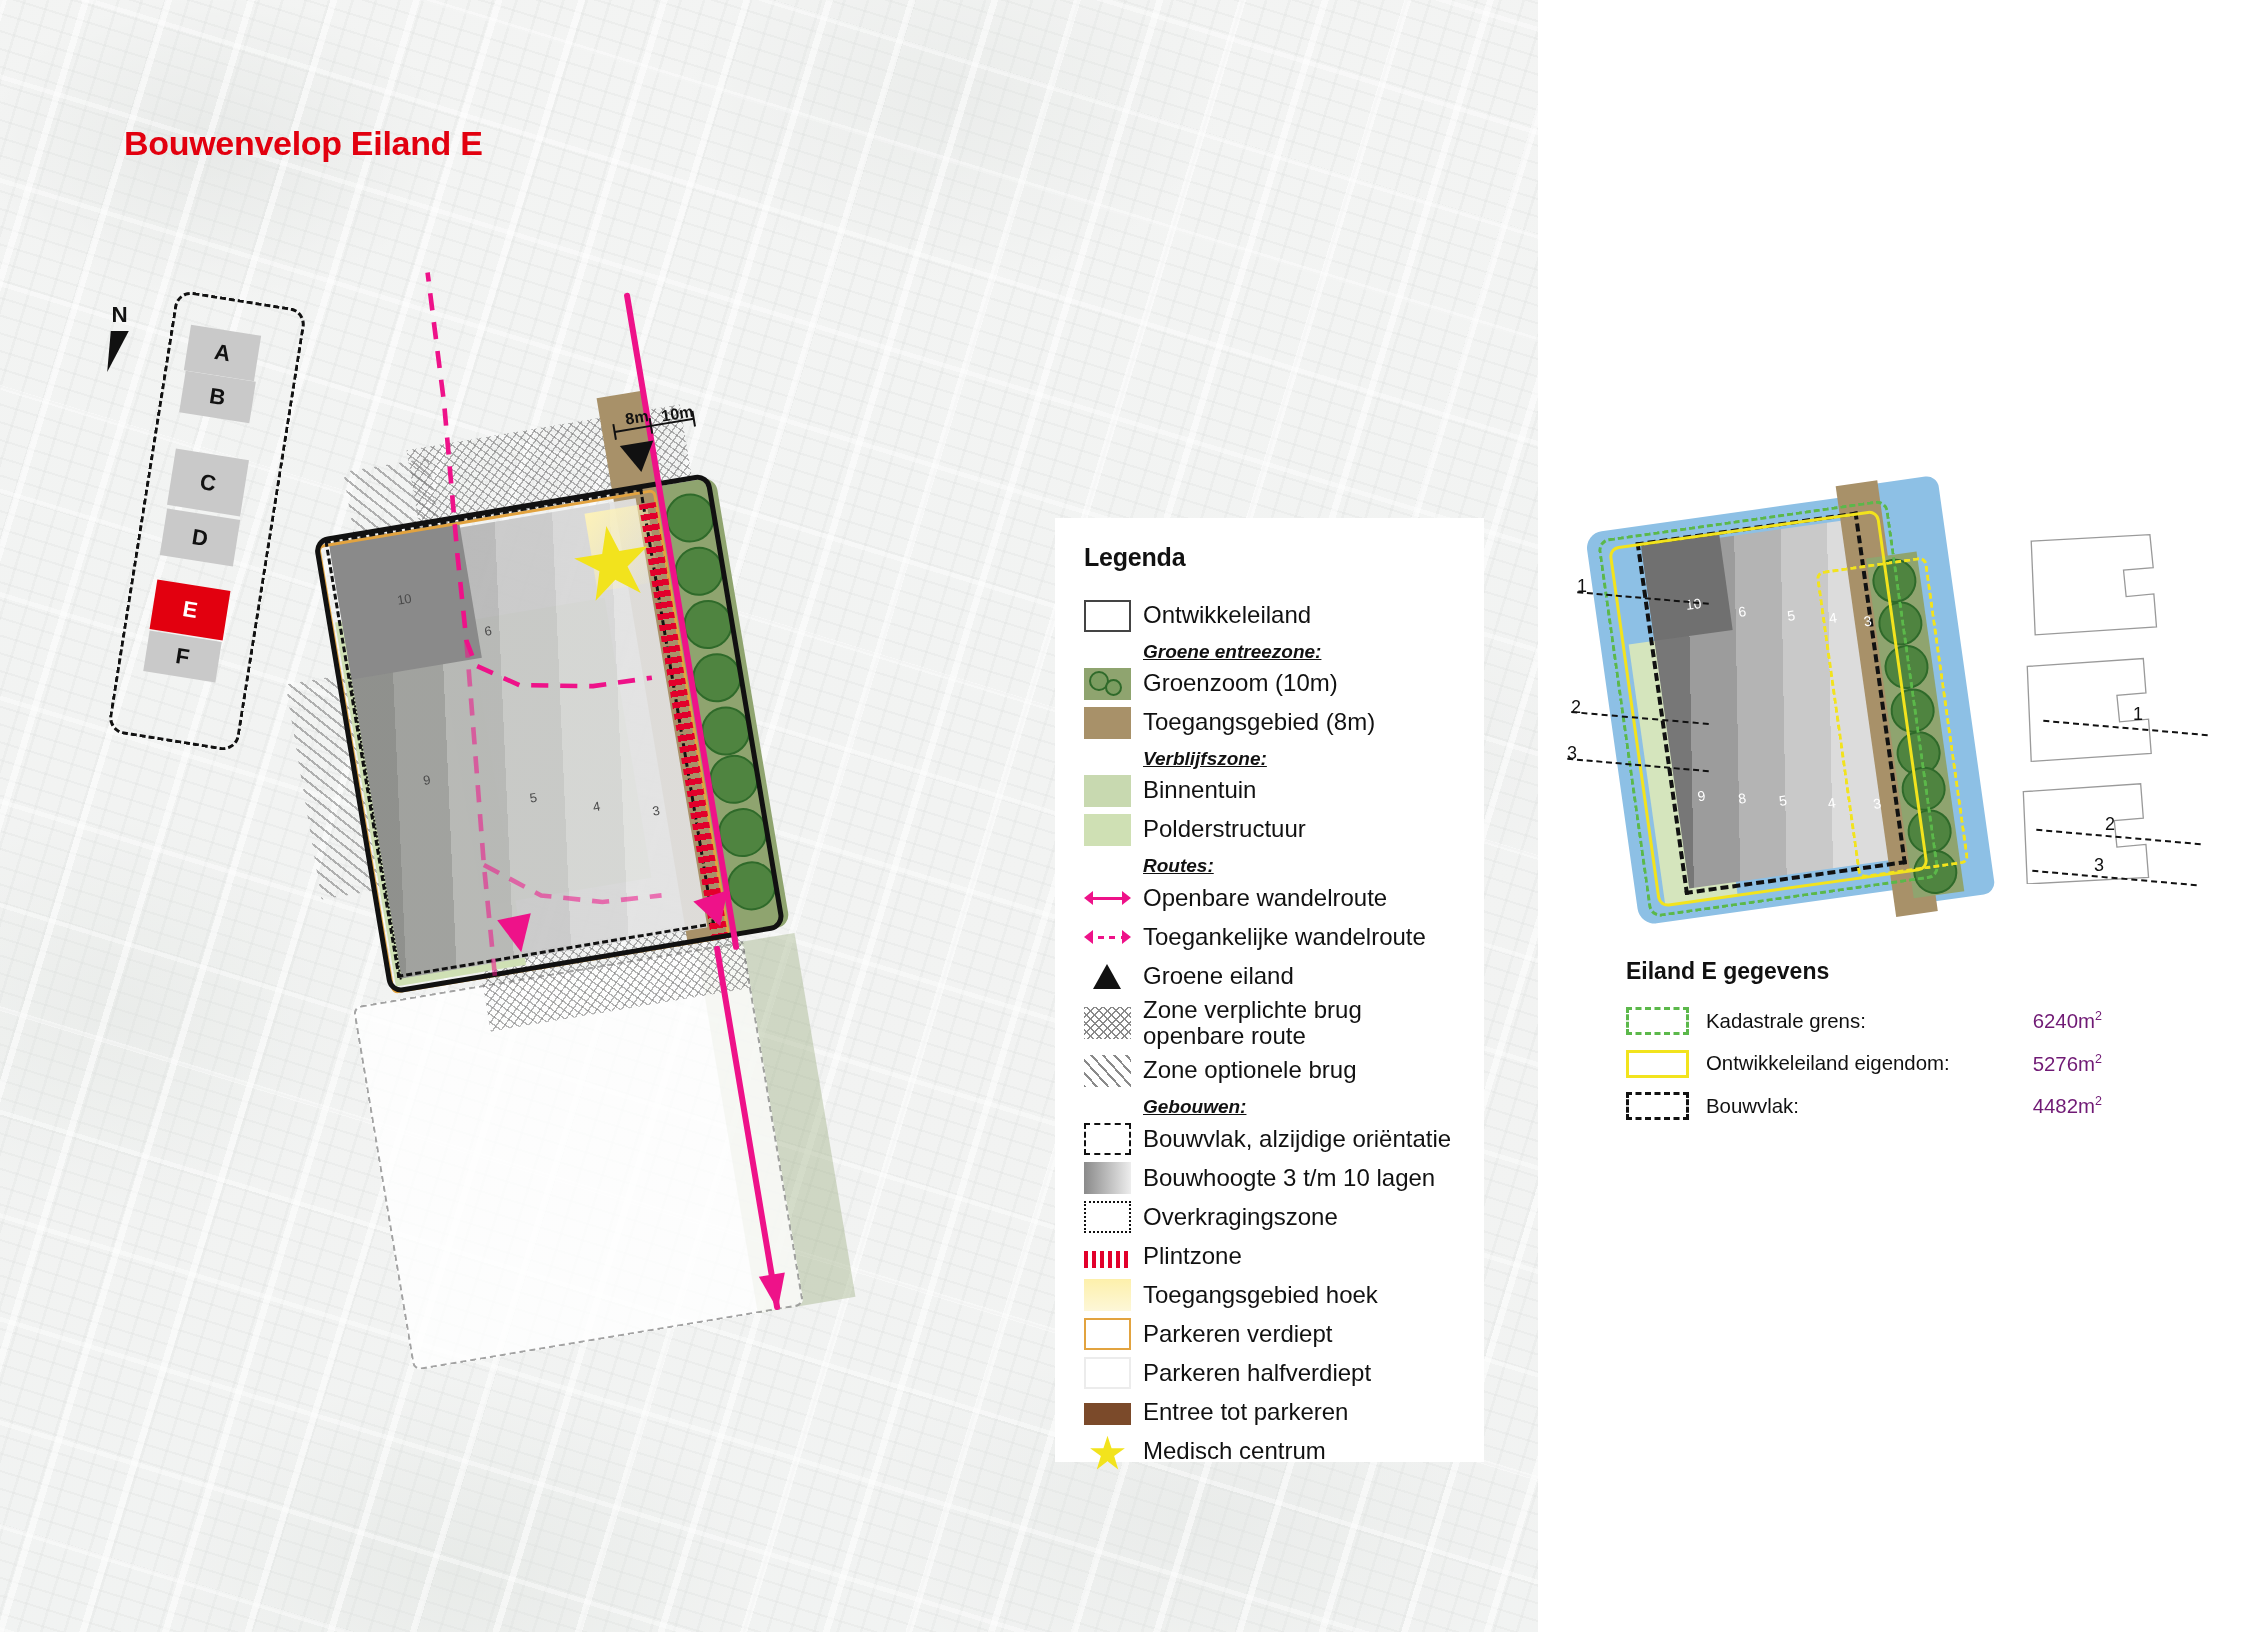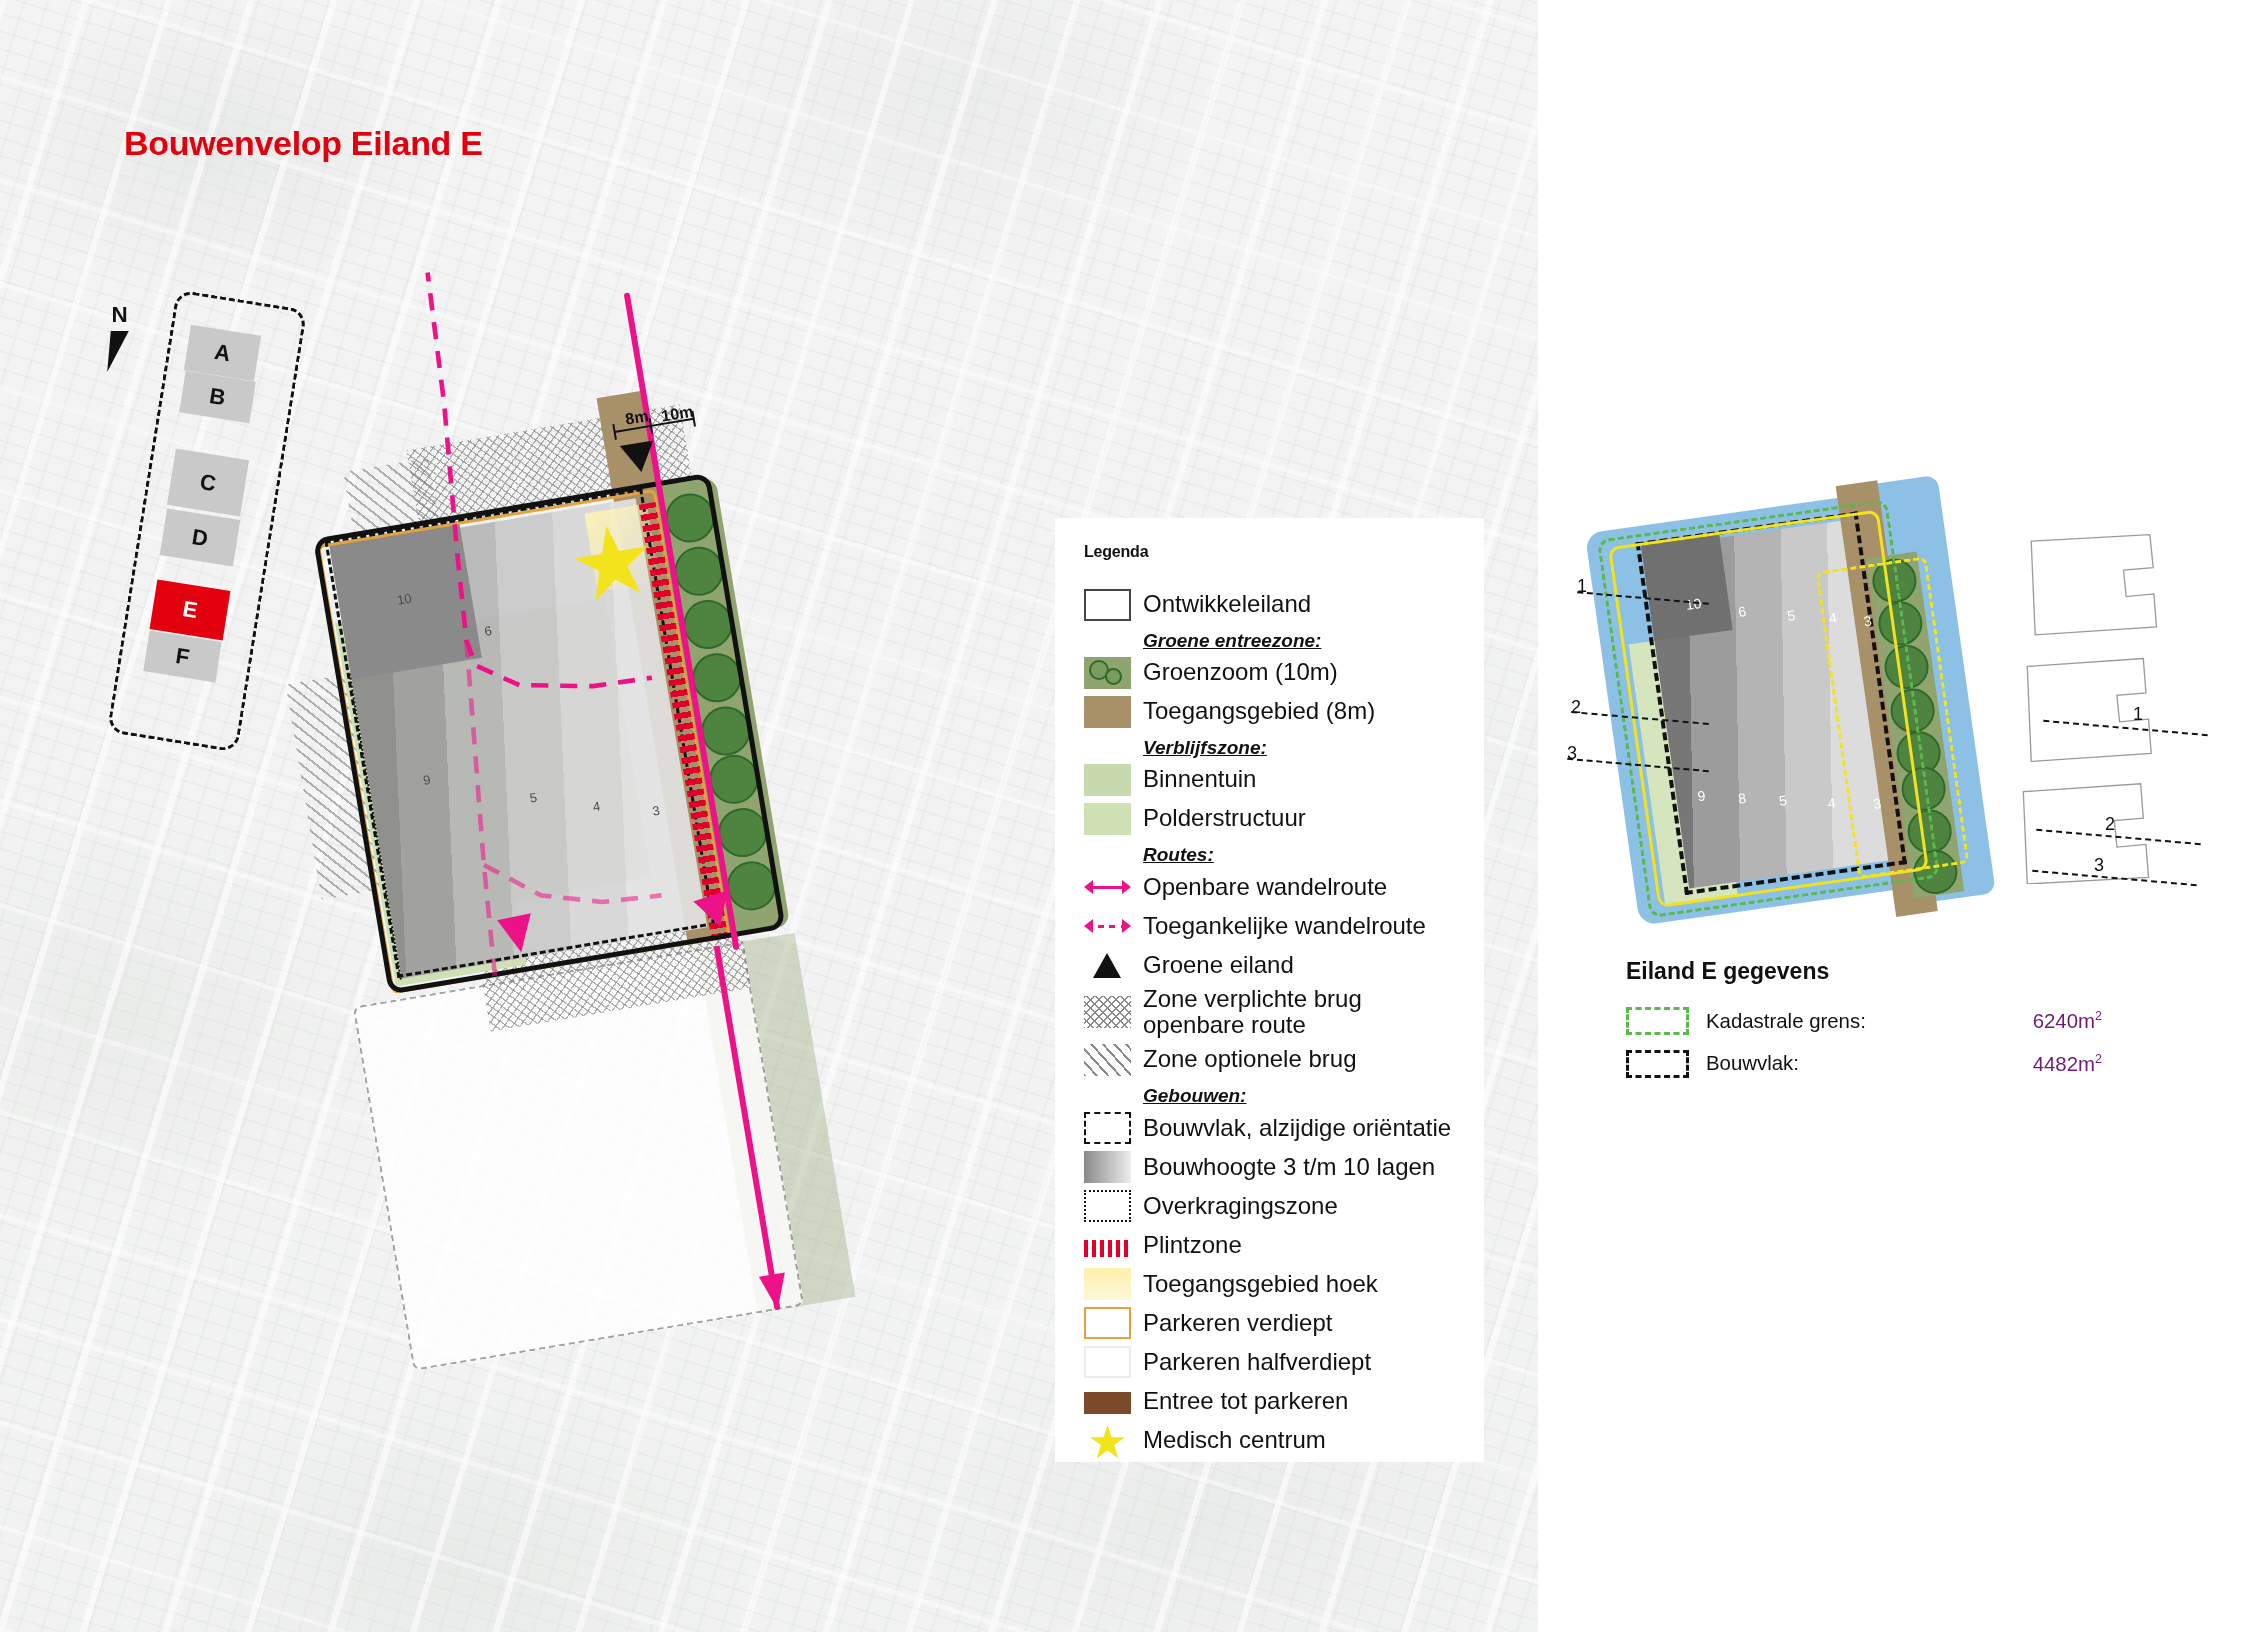--- a/index.html
+++ b/index.html
@@ -176,21 +176,21 @@
   #southgreen {
     position:absolute; left:369px; top:580px; width:99px; height:369px;
     background:rgba(143,164,111,.35);
   }
 
   
   #legend {
     position:absolute; left:1055px; top:518px; width:429px; height:944px;
     background:#fff; z-index:60; padding:25px 20px 0 29px;
   }
-  #legend h2 { font-size:16px; font-weight:bold; color:#111; margin-bottom:25px; letter-spacing:-0.2px; }
+  #legend h2 { font-size:25px; font-weight:bold; color:#111; margin-bottom:25px; letter-spacing:-0.2px; }
   .lg-row { display:flex; align-items:center; min-height:37px; margin-bottom:2px; }
   .lg-sw { width:47px; min-width:47px; height:32px; margin-right:12px; position:relative; }
   .lg-lb { font-size:24px; color:#111; line-height:1.12; }
   .lg-sub { font-size:19px; color:#111; font-style:italic; font-weight:600;
             text-decoration:underline; margin:6.6px 0 2.6px 59px; }
 
   .sw-ontwikkel { border:2.6px solid #444; background:#fff; }
   .sw-groenzoom { background:#8fa46f; border:0.7px solid #8fa46f; }
   .sw-groenzoom i { position:absolute; border-radius:50%; border:2px solid #2f6a2a; background:#7b9c60; }
   .sw-toegang { background:#a89169; }
@@ -591,20 +591,25 @@
 
   <div id="datablock">
     <h3>Eiland E gegevens</h3>
 
     <div class="d-row">
       <span class="d-sw dsw-kad"></span>
       <span class="d-lb">Kadastrale grens:</span>
       <span class="d-val"><span>6240m</span><sup>2</sup></span>
     </div>
 
+    <div class="d-row">
+      <span class="d-sw dsw-eig"></span>
+      <span class="d-lb">Ontwikkeleiland eigendom:</span>
+      <span class="d-val"><span>5276m</span><sup>2</sup></span>
+    </div>
 
 
     <div class="d-row">
       <span class="d-sw dsw-bvl"></span>
       <span class="d-lb">Bouwvlak:</span>
       <span class="d-val"><span>4482m</span><sup>2</sup></span>
     </div>
   </div>
 
 </div>

